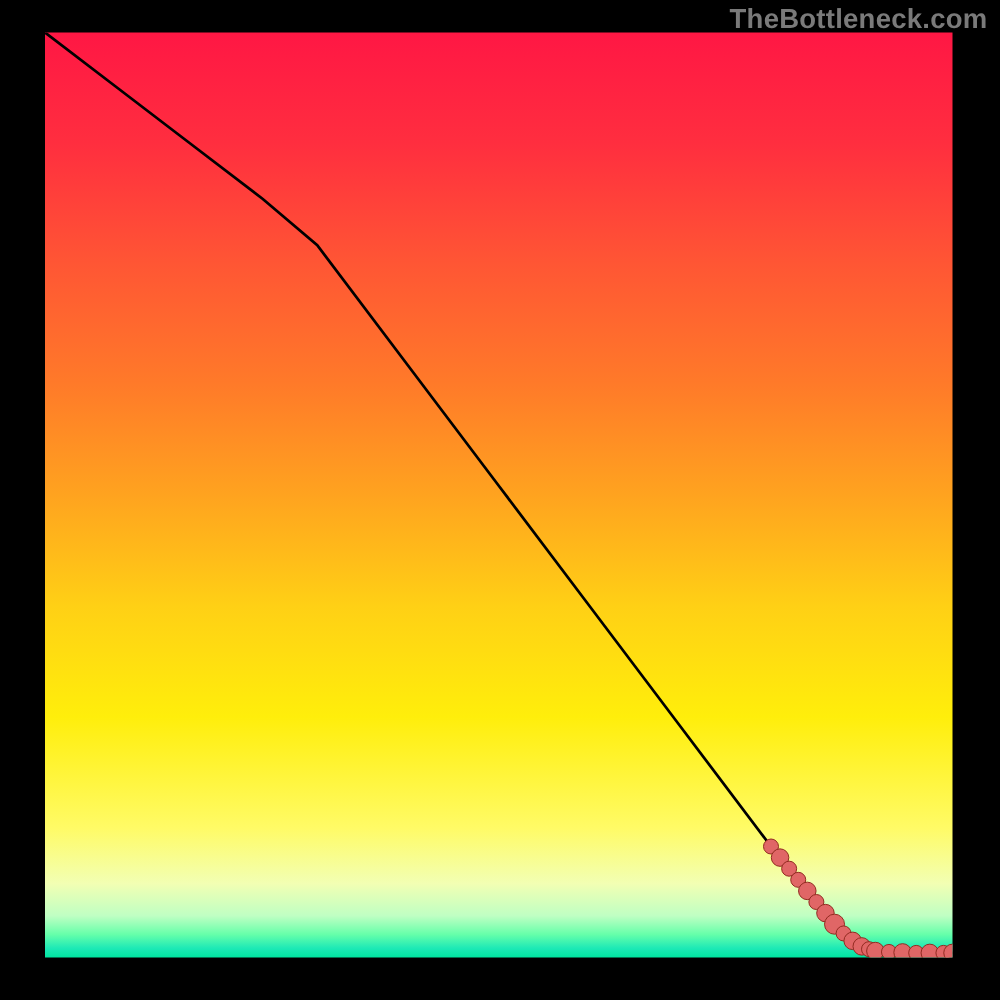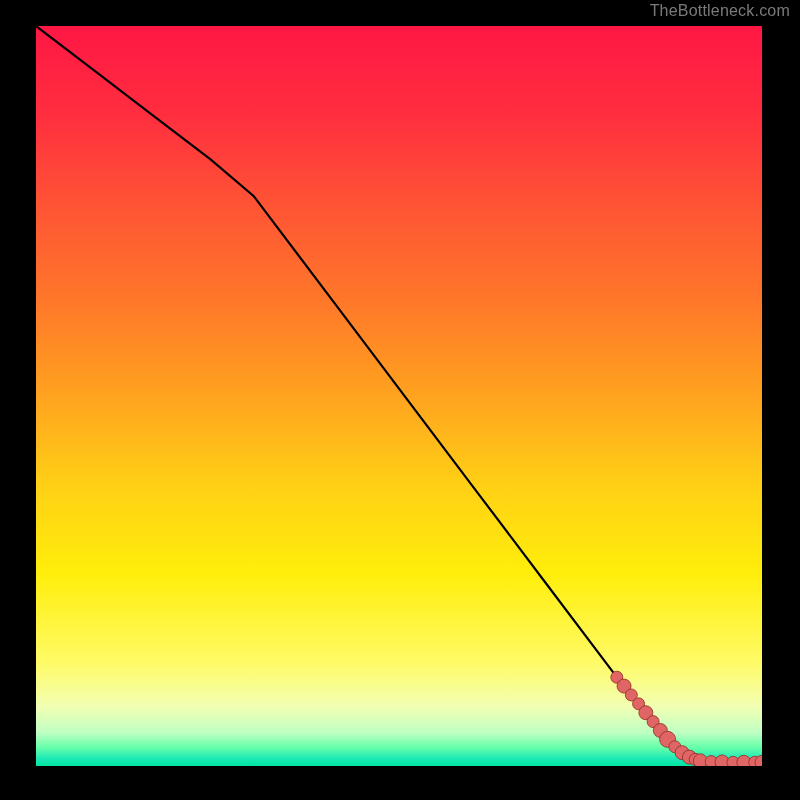--- a/index.html
+++ b/index.html
@@ -14,22 +14,22 @@
     position: relative;
     width: 800px;
     height: 800px;
     background: #000;
   }
   .watermark {
     position: absolute;
     top: 2px;
     right: 10px;
     font-family: Arial, Helvetica, sans-serif;
-    font-size: 16px;
-    font-weight: 400;
+    font-size: 22px;
+    font-weight: 700;
     color: #7a7a7a;
     letter-spacing: 0.2px;
   }
   svg {
     display: block;
   }
 </style>
 </head>
 <body>
 <div class="stage">

